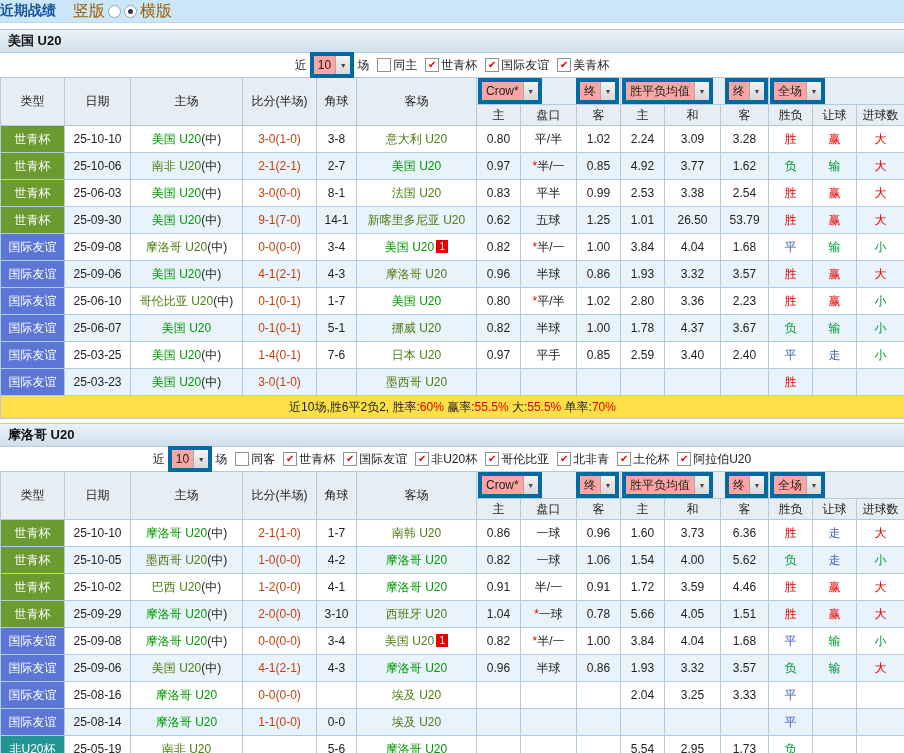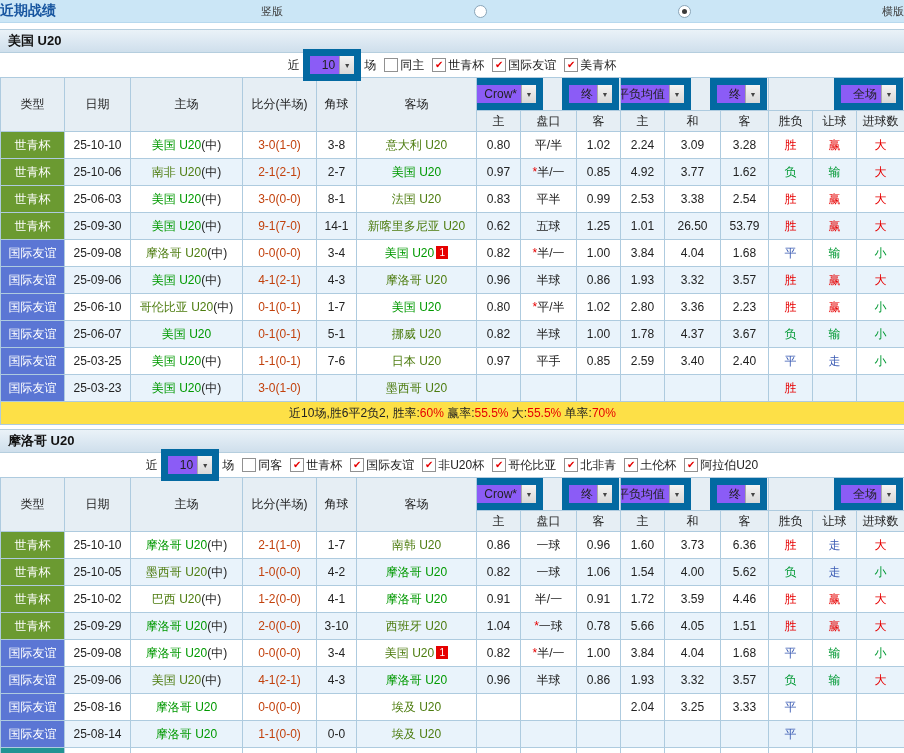--- a/index.html
+++ b/index.html
@@ -1,34 +1,34 @@
 <!DOCTYPE html>
 <html><head>
 <meta charset="utf-8">
 <style>
   html,body{margin:0;padding:0;}
   body{width:904px;height:753px;overflow:hidden;background:#fff;color:#222;
        font-family:"Liberation Sans","DejaVu Sans",sans-serif;font-size:12px;}
-  .topbar{height:22px;background:#cbe6f6;display:flex;align-items:center;justify-content:space-between;gap:3px;margin-bottom:6px;border-bottom:1px solid #b7d9ee;}
+  .topbar{height:22px;background:#cbe6f6;display:flex;align-items:center;justify-content:flex-start;gap:3px;margin-bottom:6px;border-bottom:1px solid #b7d9ee;}
   .title{color:#17559f;font-weight:bold;font-size:14px;margin-right:14px;}
-  .rlbl{color:#404040;font-size:11px;cursor:pointer;}
+  .rlbl{color:#a16207;font-size:16px;cursor:pointer;}
   .radio{width:11px;height:11px;border:1px solid #8aa5b8;border-radius:50%;background:#fff;display:inline-flex;align-items:center;justify-content:center;}
   .radio .dot{width:5px;height:5px;border-radius:50%;background:#3a3a3a;}
   .section{margin-top:4px;}
   .sec-head{height:22px;background:linear-gradient(#eaf2f8,#cfdfec);border-top:1px solid #b5cede;border-bottom:1px solid #b5cede;
             display:flex;align-items:center;padding-left:8px;font-weight:bold;font-size:13px;color:#111;}
   .filter{height:24px;display:flex;align-items:center;justify-content:center;gap:3px;font-size:12px;}
   .flt{display:inline-flex;align-items:center;gap:2px;margin-left:5px;cursor:pointer;}
   .cb{width:12px;height:12px;border:1px solid #919191;background:#fff;display:inline-flex;align-items:center;justify-content:center;
       font-size:10px;color:#e60000;line-height:1;}
-  .sel{display:inline-flex;align-items:center;height:18px;border:7px solid #0369a1;background:#8b5cf6;padding-left:12px;cursor:pointer;}
+  .sel{display:inline-flex;align-items:center;height:18px;border:4px solid #0369a1;background:#fca5a5;padding-left:4px;cursor:pointer;}
   .sel-t{font-size:12px;color:#222;}
   .arr{width:14px;align-self:stretch;margin-left:4px;background:linear-gradient(#f4f4f4,#d8d8d8);
        border-left:1px solid #a9a9a9;display:flex;align-items:center;justify-content:center;font-size:7px;color:#444;}
-  .hsel{display:flex;justify-content:flex-end;align-items:center;gap:19px;}
+  .hsel{display:flex;justify-content:space-between;align-items:center;gap:12px;}
   table.grid{width:904px;border-collapse:collapse;table-layout:fixed;border:1px solid #9cbdd6;}
   .grid th,.grid td{border:1px solid #aecbdf;text-align:center;font-size:12px;overflow:hidden;white-space:nowrap;padding:0 1px;}
   .grid thead th{background:#e6eef4;font-weight:normal;color:#222;}
   .grid tr.grp th{height:24px;}
   .grid tr.sub th{height:20px;}
   .grid tbody td{height:26px;}
   .grid tbody tr.even td{background:#e9f3fb;}
   td.type{color:#fff;}
   td.type.wc{background:#6b9a31!important;}
   td.type.fr{background:#5b76d4!important;}
@@ -291,21 +291,21 @@
             <td>4.37</td>
             <td>3.67</td>
             <td class="res g">负</td>
             <td class="res g">输</td>
             <td class="res g">小</td>
           </tr>
           <tr class="odd">
             <td class="type fr">国际友谊</td>
             <td class="date">25-03-25</td>
             <td><span class="tm focus">美国 U20</span><span class="neu">(中)</span></td>
-            <td class="score">1-1(0-1)</td>
+            <td class="score">1-4(0-1)</td>
             <td class="corner">7-6</td>
             <td><span class="tm">日本 U20</span></td>
             <td>0.97</td>
             <td><span>平手</span></td>
             <td>0.85</td>
             <td>2.59</td>
             <td>3.40</td>
             <td>2.40</td>
             <td class="res b">平</td>
             <td class="res b">走</td>

